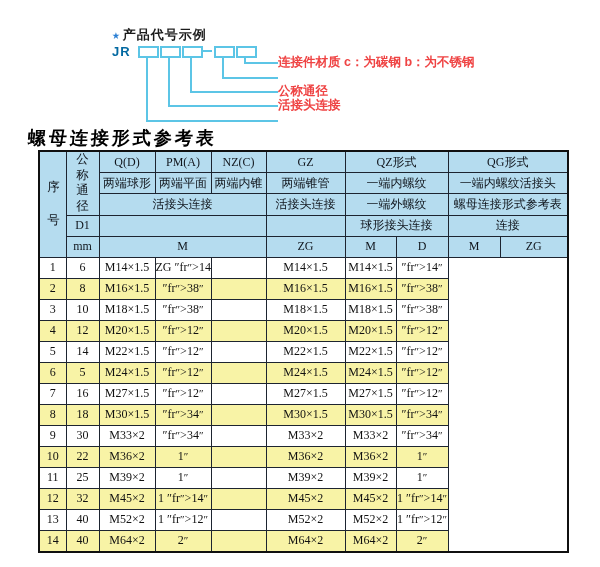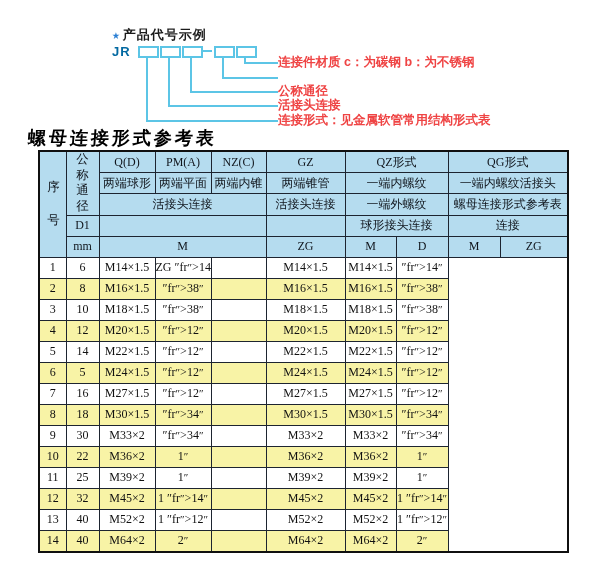--- a/index.html
+++ b/index.html
@@ -55,21 +55,20 @@
 
   <div class="conn" style="left:244px;top:56px;width:32px;height:6px;"></div>
   <div class="conn" style="left:222px;top:56px;width:54px;height:21px;"></div>
   <div class="conn" style="left:190px;top:56px;width:86px;height:35px;"></div>
   <div class="conn" style="left:168px;top:56px;width:108px;height:49px;"></div>
   <div class="conn" style="left:146px;top:56px;width:130px;height:64px;"></div>
 
   <div class="dg-label" style="top:55px;">连接件材质  c：为碳钢  b：为不锈钢</div>
   <div class="dg-label" style="top:84px;">公称通径</div>
   <div class="dg-label" style="top:98px;">活接头连接</div>
-  <div class="dg-label" style="top:113px;">连接形式：见金属软管常用结构形式表</div>
 </div>
 
 <div class="tbl-title">螺母连接形式参考表</div>
 
 <table class="ref">
   <colgroup>
     <col style="width:27px">
       <col style="width:33px">
     <col style="width:56px">
       <col style="width:56px">

